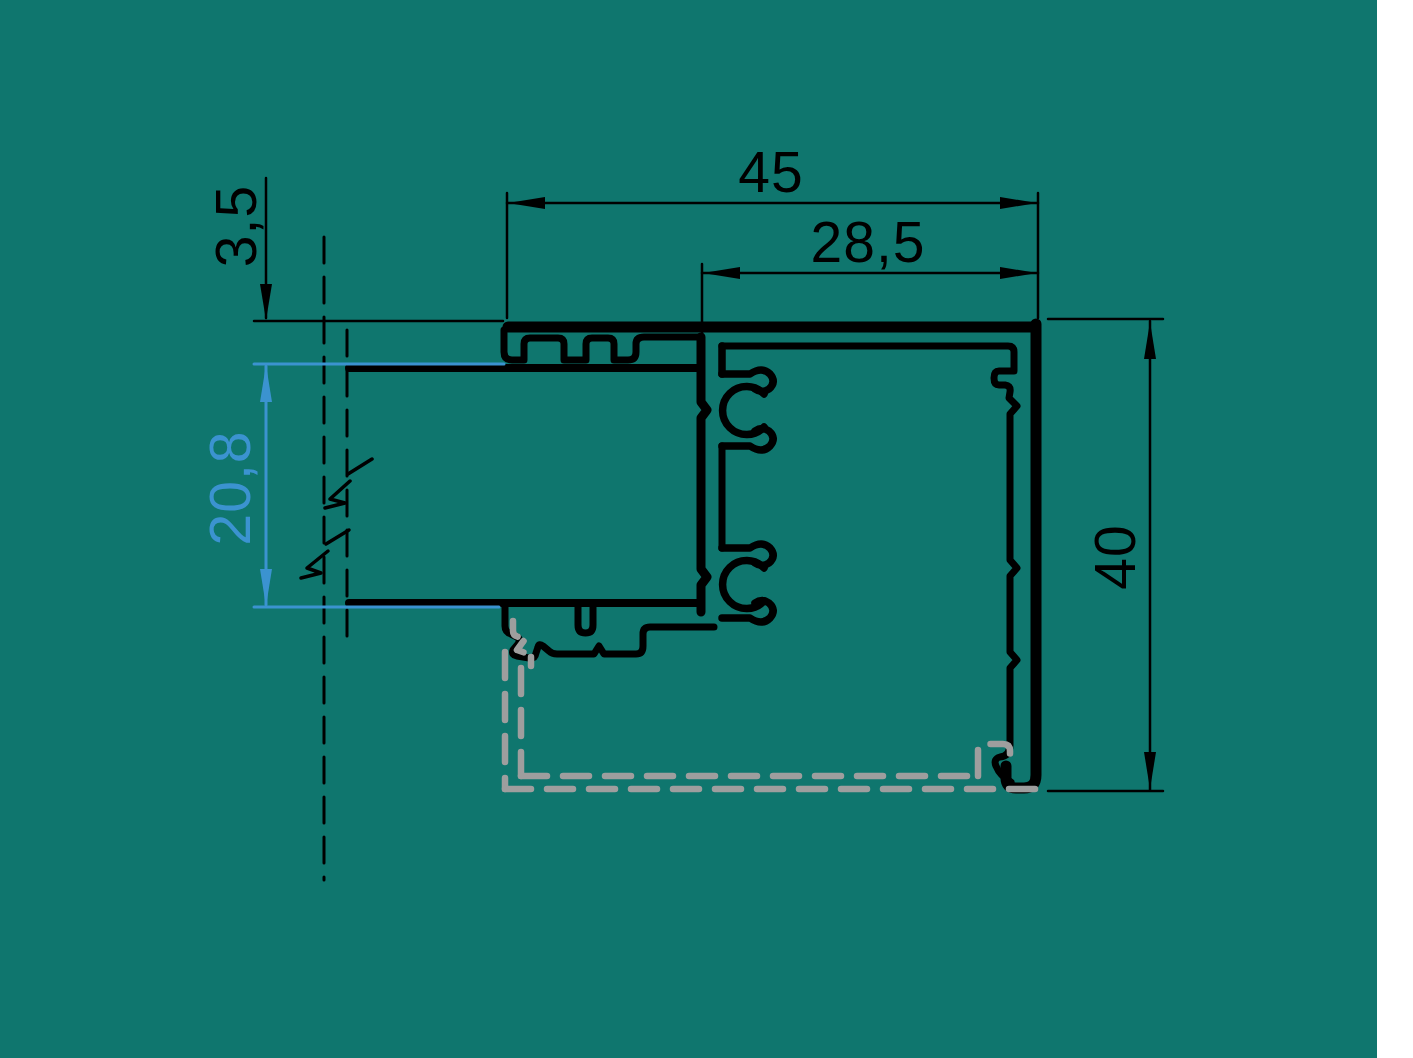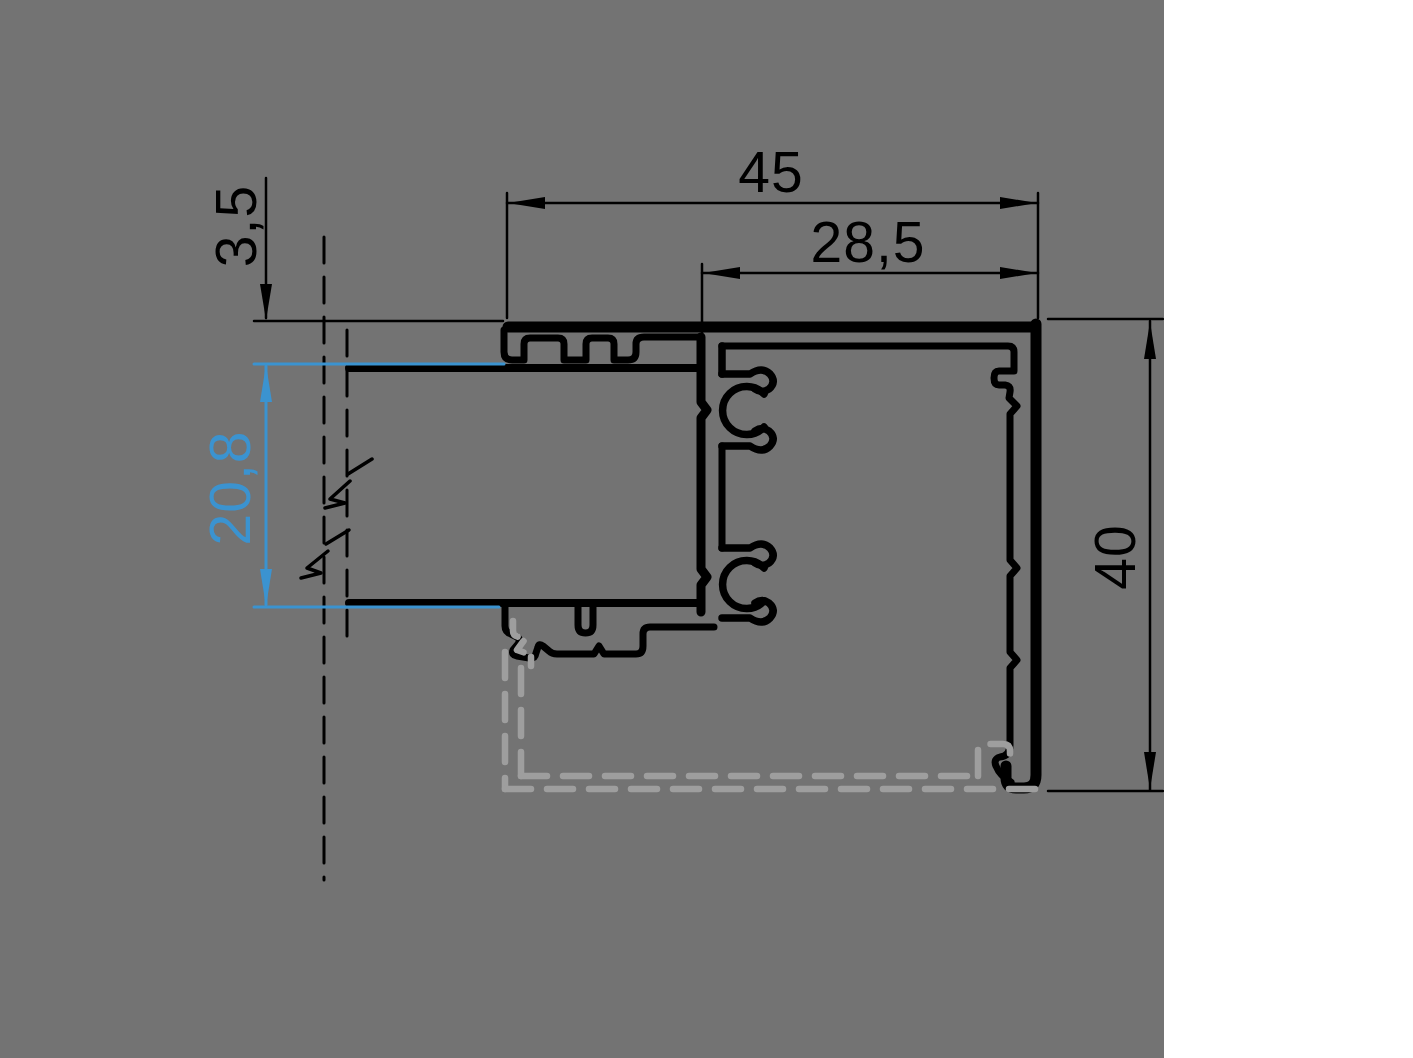--- a/index.html
+++ b/index.html
@@ -2,23 +2,23 @@
 <html><head>
 <meta charset="utf-8">
 <style>
   html, body {
     margin: 0;
     padding: 0;
     background: #ffffff;
   }
   .canvas {
     position: relative;
-    width: 1164px;
+    width: 1377px;
     height: 1058px;
-    background: #737373;
+    background: #0f766e;
     overflow: hidden;
   }
   svg {
     position: absolute;
     inset: 0;
     display: block;
   }
   text.dim-label {
     font-family: "Liberation Sans", sans-serif;
     font-size: 57px;

